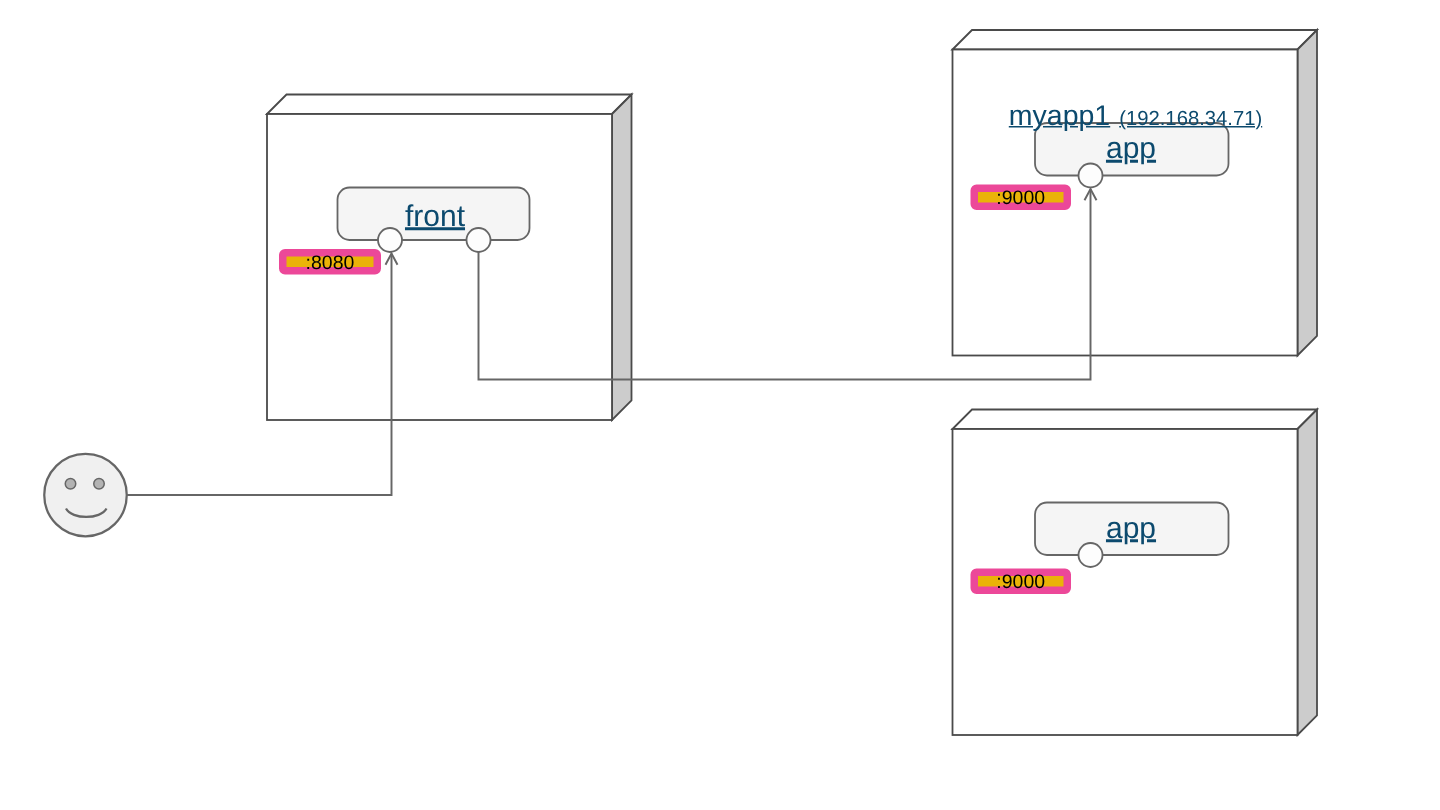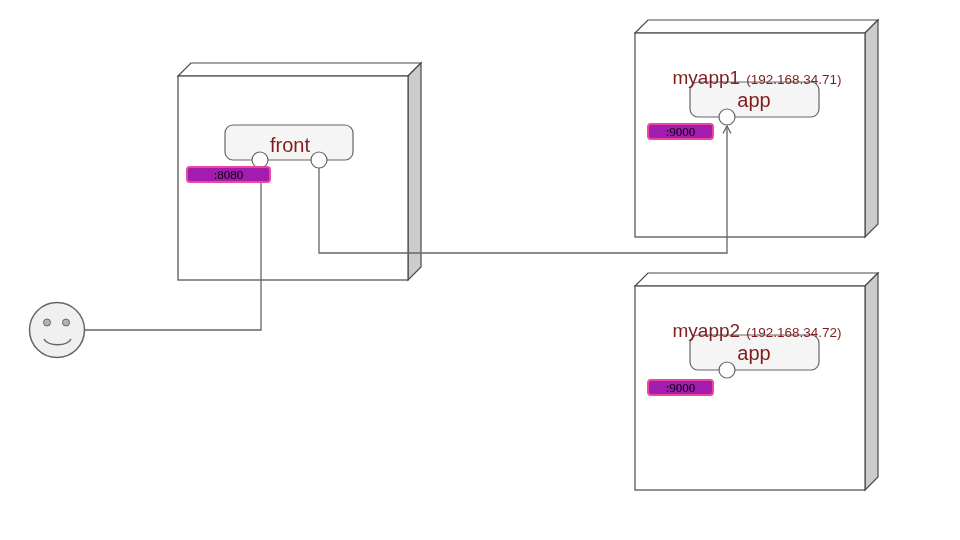--- a/index.html
+++ b/index.html
@@ -16,47 +16,47 @@
     overflow: hidden;
   }
   .stage svg {
     position: absolute;
     left: 0;
     top: 0;
   }
   .overlay {
     position: absolute;
     white-space: nowrap;
-    color: #7f1d1d;
+    color: #0c4a6e;
+    text-decoration: underline;
   }
   .node-title {
     display: flex;
     align-items: baseline;
     gap: 6px;
     transform: translate(-50%, -50%);
   }
   .node-title .node-name { font-size: 19px; }
   .node-title .node-ip   { font-size: 13.5px; margin-top: 44px; }
   .component-label {
     font-size: 20px;
     transform: translate(-50%, -50%);
   }
   .port-badge {
     position: absolute;
     box-sizing: border-box;
-    background: #a21caf;
-    border: 2px solid #ec4899;
+    background: #eab308;
+    border: 5px solid #ec4899;
     border-radius: 4px;
     display: flex;
     align-items: center;
     justify-content: center;
     font-size: 13px;
     line-height: 1;
     color: #000000;
-    font-family: Liberation Serif, serif;
   }
 </style>
 </head>
 <body>
 
 <div class="stage">
 
   <svg width="960" height="540" viewBox="0 0 960 540">
 
     <g>
@@ -93,29 +93,25 @@
 
     <g>
       <circle cx="57" cy="330" r="27.5" fill="#f0f0f0" stroke="#666666" stroke-width="1.5"></circle>
       <circle cx="47" cy="322.5" r="3.5" fill="#b3b3b3" stroke="#666666" stroke-width="1"></circle>
       <circle cx="66" cy="322.5" r="3.5" fill="#b3b3b3" stroke="#666666" stroke-width="1"></circle>
       <path d="M44,339 C48,346.5 67,346.5 71,339" fill="none" stroke="#666666" stroke-width="1.5"></path>
     </g>
   </svg>
 
   <div class="overlay component-label" style="left:290px; top:129px;margin-top:16px;">front</div>
-  <div class="port-badge" style="left:186px; top:166px; width:85px; height:17px;">:8080</div>
+  <div class="port-badge" style="left:186px; top:166px; width:68px; height:17px;">:8080</div>
 
   <div class="overlay node-title" style="left:757px; top:58px;">
     <span class="node-name">myapp1</span>
     <span class="node-ip">(192.168.34.71)</span>
   </div>
   <div class="overlay component-label" style="left:754px; top:100px;">app</div>
   <div class="port-badge" style="left:647px; top:123px; width:67px; height:17px;">:9000</div>
 
-  <div class="overlay node-title" style="left:757px; top:311px;">
-    <span class="node-name">myapp2</span>
-    <span class="node-ip">(192.168.34.72)</span>
-  </div>
   <div class="overlay component-label" style="left:754px; top:353px;">app</div>
   <div class="port-badge" style="left:647px; top:379px; width:67px; height:17px;">:9000</div>
 
 </div>
 
 </body></html>

